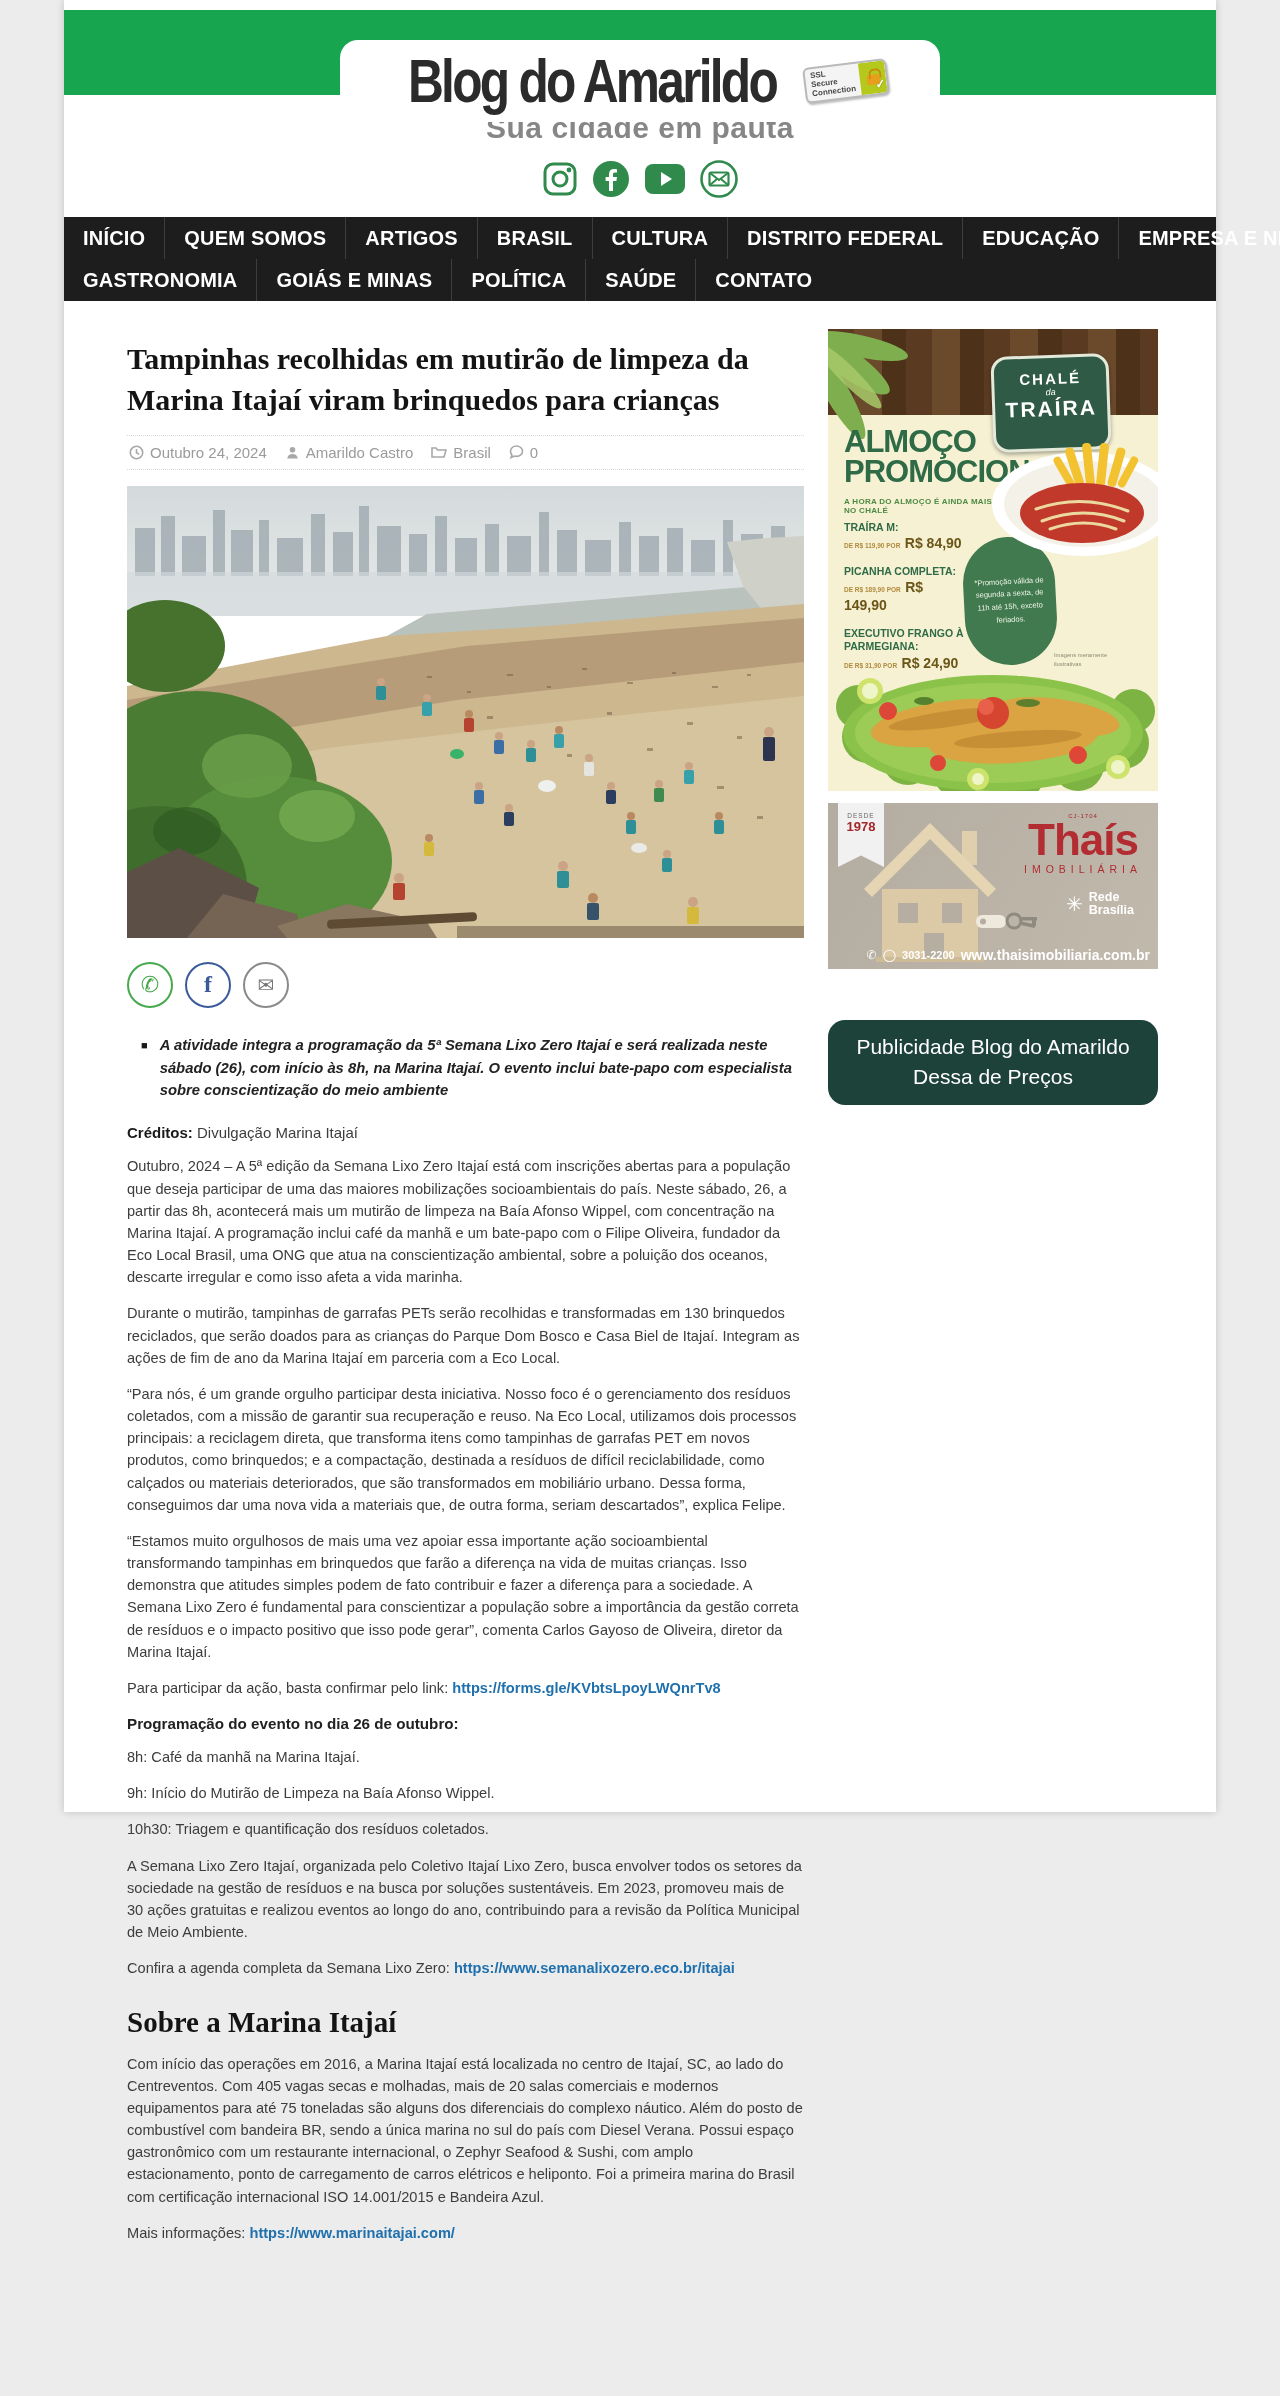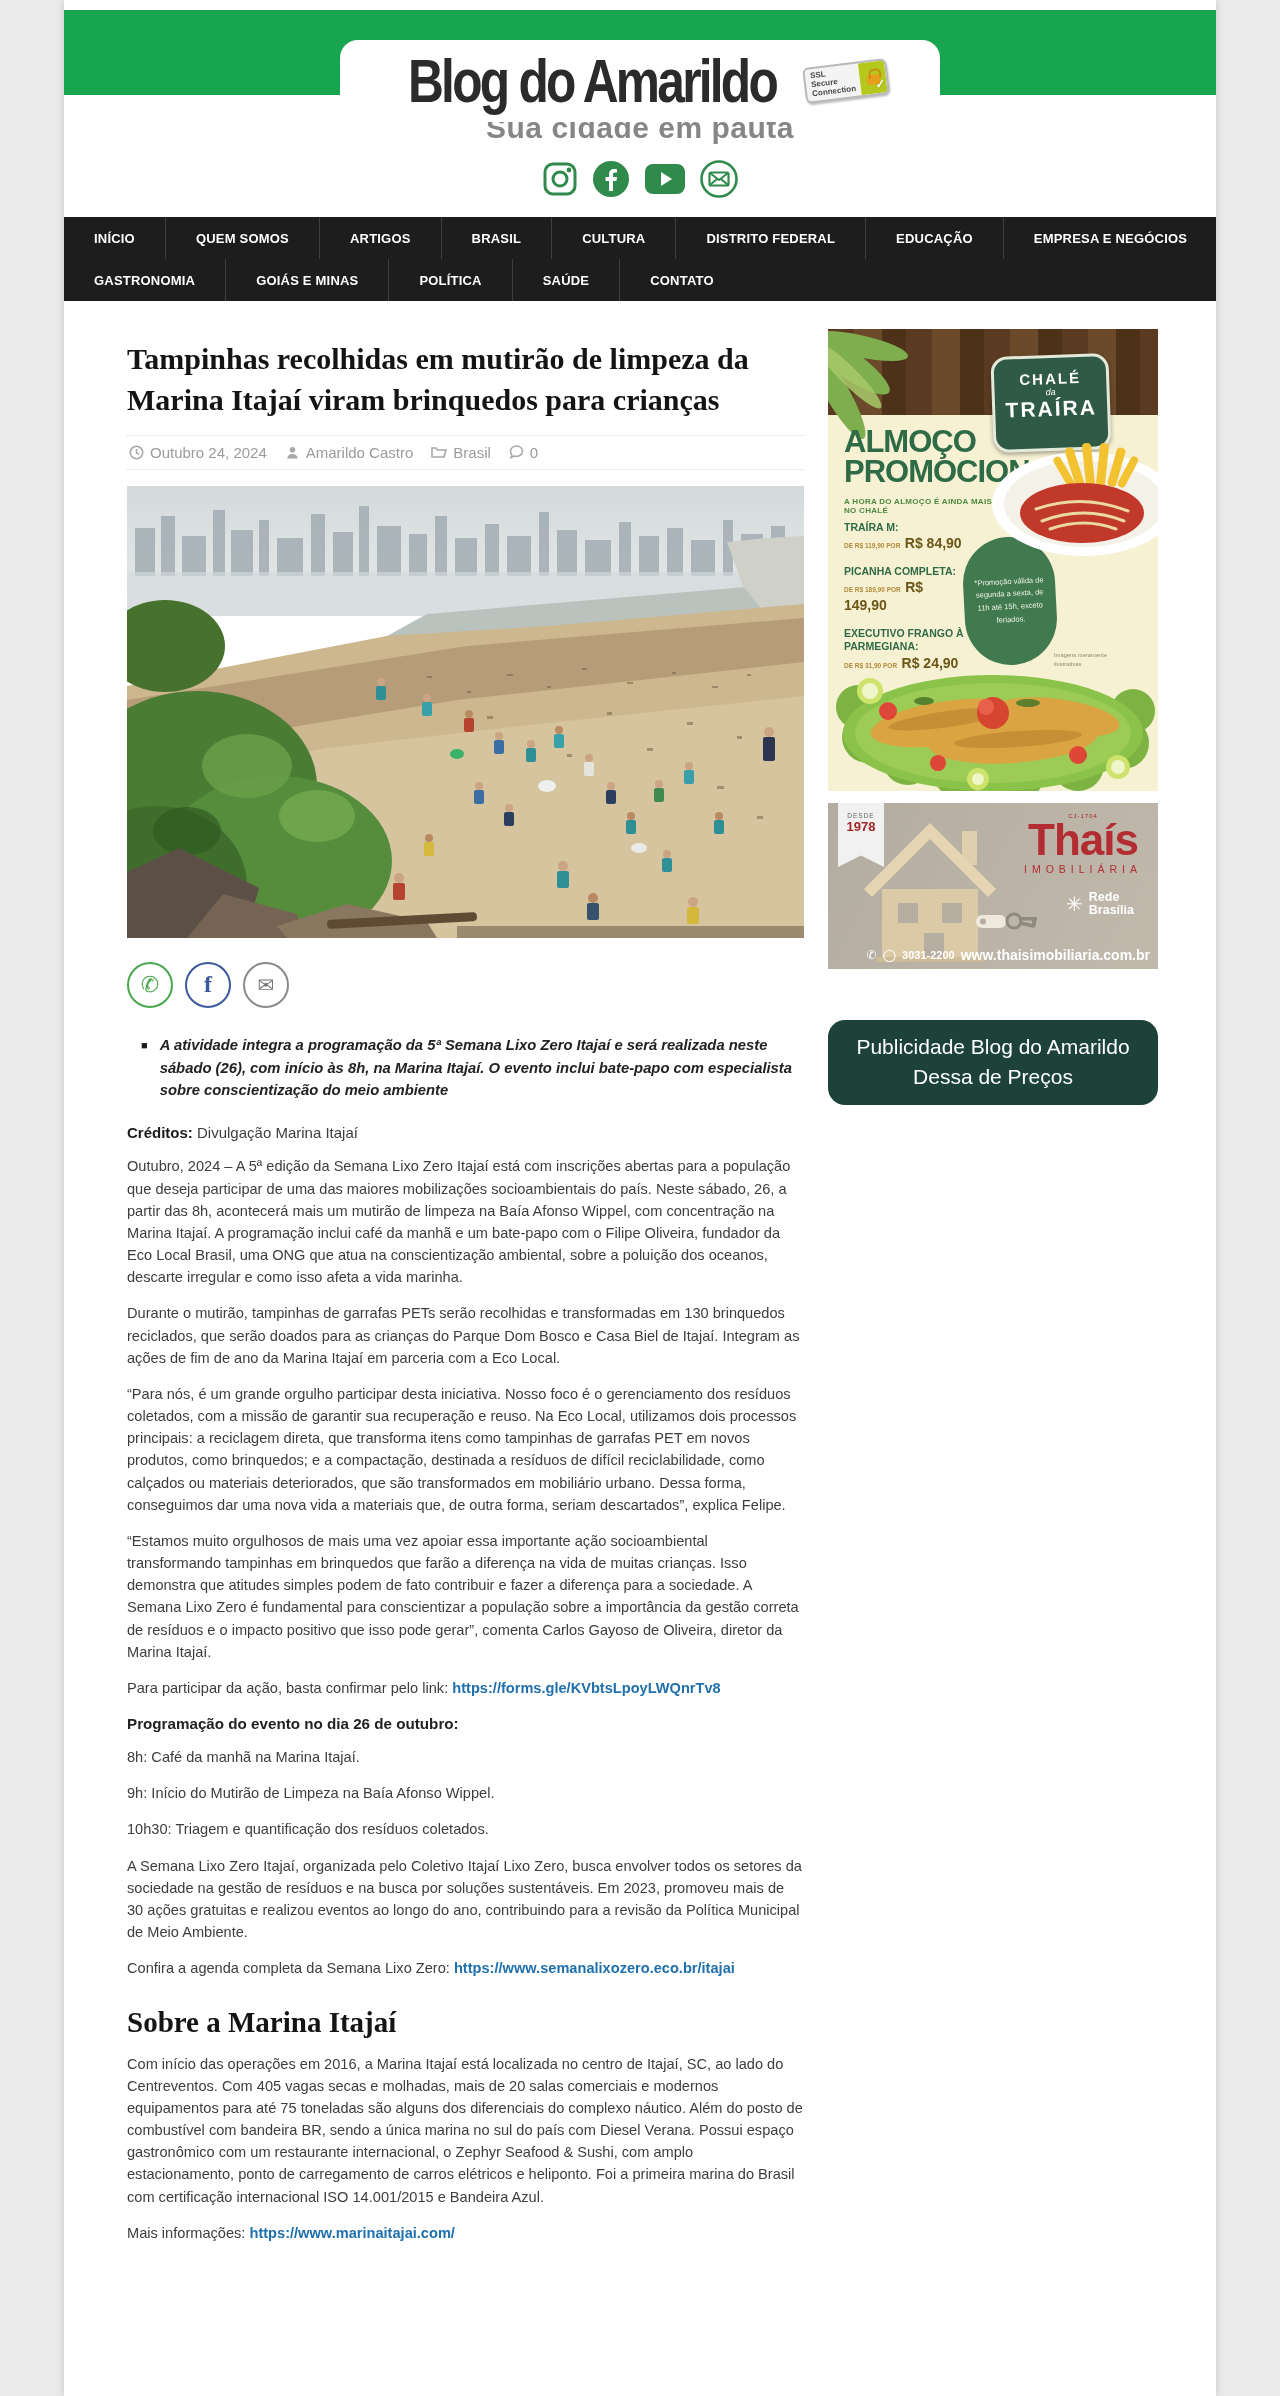--- a/index.html
+++ b/index.html
@@ -1,39 +1,39 @@
 <!DOCTYPE html>
 <html><head>
 <meta charset="utf-8">
 <style>
   * { margin:0; padding:0; box-sizing:border-box; }
   html,body { background:#ececec; }
   body { font-family:"Liberation Sans", sans-serif; }
   .page { width:1280px; height:2396px; margin:0 auto; position:relative; overflow:hidden; background:#ececec; }
-  .card { position:absolute; left:64px; top:0; width:1152px; height:2396px; background:#fff; box-shadow:0 0 8px rgba(0,0,0,.18); padding-top:10px; }
+  .card { position:absolute; left:64px; top:0; width:1152px; height:1812px; background:#fff; box-shadow:0 0 8px rgba(0,0,0,.18); padding-top:10px; }
 
   
   .green-band { height:85px; background:#17a64f; position:relative; }
   .logo-box { position:absolute; left:50%; transform:translateX(-50%); top:30px; width:600px; height:82px;
               background:#fff; border-radius:18px; display:flex; align-items:center; justify-content:center; gap:12px; z-index:3; }
   .site-title { font-size:54px; font-weight:800; color:#2b2b2b; letter-spacing:-3px; transform:scale(.92,1.12); white-space:nowrap; }
   .ssl-badge { transform:rotate(-7deg); border:2px solid #b9b9b9; border-radius:6px; background:#f4f4f4; display:flex; overflow:hidden; box-shadow:1px 2px 2px rgba(0,0,0,.25); }
   .ssl-left { padding:3px 5px; font-size:8px; font-weight:700; color:#4a4a4a; line-height:1.1; }
   .ssl-right { width:26px; background:#b5c81c; display:flex; align-items:center; justify-content:center; position:relative; }
   .ssl-lock { width:13px; height:10px; background:#e8a01c; border-radius:2px; position:relative; margin-top:4px; }
   .ssl-lock:before { content:""; position:absolute; top:-6px; left:2px; width:9px; height:8px; border:2px solid #c88a12; border-bottom:none; border-radius:6px 6px 0 0; }
   .ssl-check { position:absolute; right:1px; bottom:2px; color:#fff; font-size:12px; font-weight:800; text-shadow:0 0 2px #7a8f00; }
   .tagline { text-align:center; margin-top:16px; font-size:30px; color:#868686; font-weight:700; letter-spacing:.5px; }
   .social-row { display:flex; justify-content:center; align-items:center; gap:14px; margin-top:14px; height:40px; }
   .social-row svg { display:block; cursor:pointer; }
 
   
   .nav { background:#1d1d1d; margin-top:18px; }
   .nav ul { list-style:none; display:flex; }
-  .nav li { height:42px; display:flex; align-items:center; padding:0 30px; color:#fff; font-size:13px; font-weight:700; letter-spacing:.2px; cursor:pointer; white-space:nowrap; }
+  .nav li { height:42px; display:flex; align-items:center; padding:0 19px; color:#fff; font-size:20px; font-weight:700; letter-spacing:.2px; cursor:pointer; white-space:nowrap; }
   .nav li + li { border-left:1px solid #3e3e3e; }
 
   
   .content { display:flex; padding:28px 59px 0 63px; gap:24px; }
   .main { width:677px; flex:none; }
   .sidebar { width:330px; flex:none; }
 
   
   .article-title { font-family:"Liberation Serif", serif; font-size:30px; line-height:1.36; font-weight:700; color:#141414; margin-top:10px; }
   .meta { margin-top:14px; border-top:1px dotted #d9d9d9; border-bottom:1px dotted #d9d9d9; padding:8px 2px; display:flex; align-items:center; gap:18px; color:#9b9b9b; font-size:15px; }

